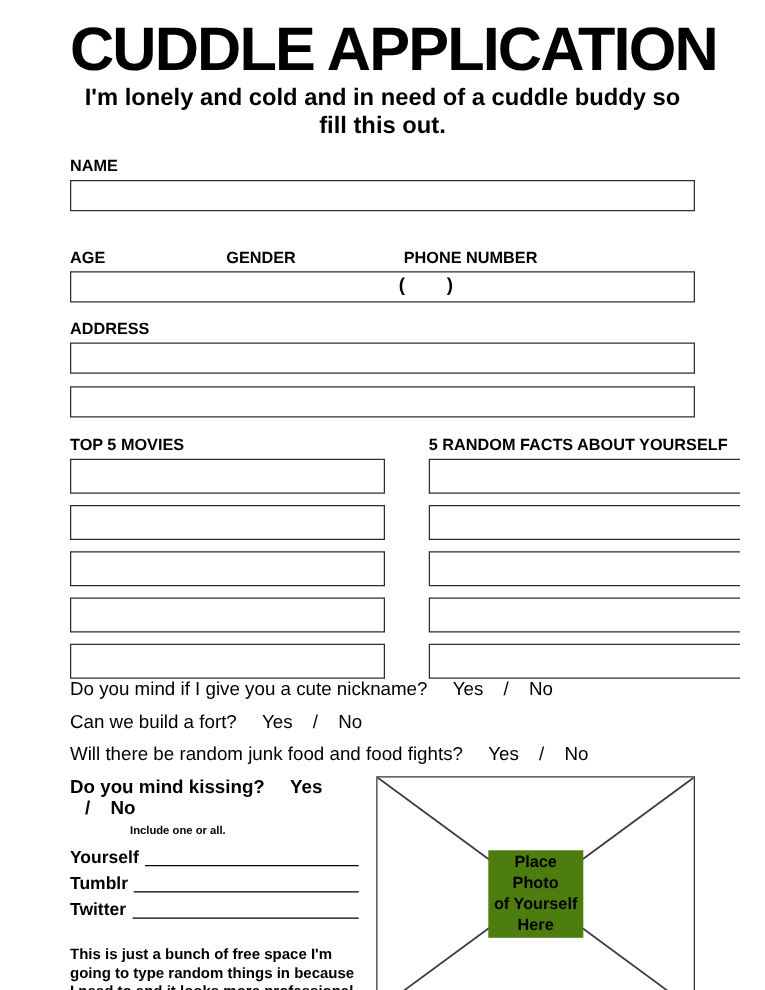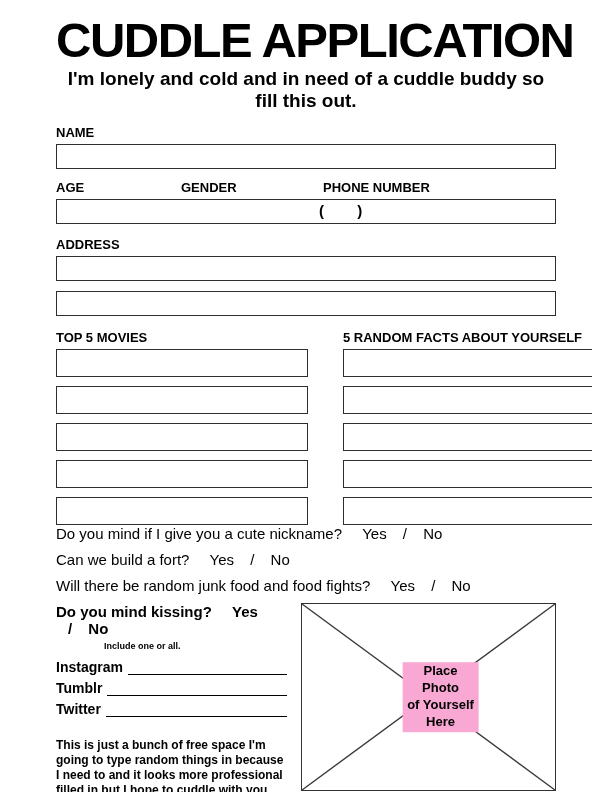--- a/index.html
+++ b/index.html
@@ -33,21 +33,21 @@
     font-weight: bold;
     font-size: 13px;
     margin: 13px 0 4px;
   }
   .box {
     height: 25px;
     border: 1.5px solid #2e2e2e;
     background: #fff;
     width: 100%;
   }
-  .triple-labels { display: flex; margin: 11px 0 4px; }
+  .triple-labels { display: flex; margin: 29px 0 4px; }
   .triple-labels .lbl { font-weight: bold; font-size: 13px; }
   .lbl-age { width: 125px; }
   .lbl-gender { width: 142px; }
   .lbl-phone { flex: 1; }
   .combo-box { position: relative; }
   .paren {
     position: absolute;
     left: 262px; top: 2px;
     font-weight: bold;
     font-size: 15px;
@@ -88,27 +88,26 @@
     width: 255px; height: 188px;
     border: 1.6px solid #333;
     flex: none;
     background: #fff;
   }
   .photo-box svg { position: absolute; left: 0; top: 0; width: 100%; height: 100%; }
   .photo-text {
     position: absolute;
     left: 50%; top: 50%;
     transform: translate(-50%, -50%);
-    background: #f9a8d4;
+    background: #4d7c0f;
     padding: 1px 5px;
     font-size: 13px;
     text-align: center;
     white-space: pre-line;
     line-height: 1.3;
-    margin-left: 12px;
   }
 </style>
 </head>
 <body>
 
 <div class="page">
 
   <div class="title">CUDDLE APPLICATION</div>
   <div class="subtitle">I'm lonely and cold and in need of a cuddle buddy so fill this out.</div>
 
@@ -169,21 +168,21 @@
   <div class="bottom-row">
     <div class="bottom-left">
       <div class="question last">
         <span>Do you mind kissing?</span>
         <span class="q-yes">Yes</span>
         <span class="q-sep">/</span>
         <span class="q-no">No</span>
       </div>
       <div class="social-note">Include one or all.</div>
       <div class="social-row">
-        <span>Instagram</span>
+        <span>Yourself</span>
         <span class="write-line"></span>
       </div>
       <div class="social-row">
         <span>Tumblr</span>
         <span class="write-line"></span>
       </div>
       <div class="social-row">
         <span>Twitter</span>
         <span class="write-line"></span>
       </div>

